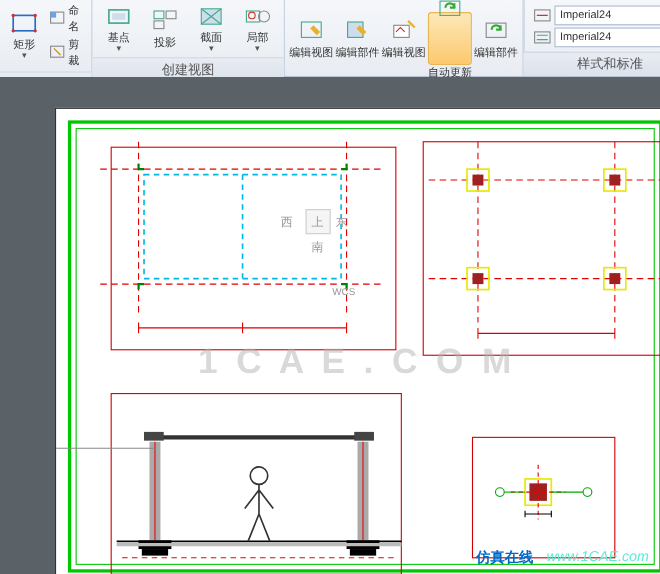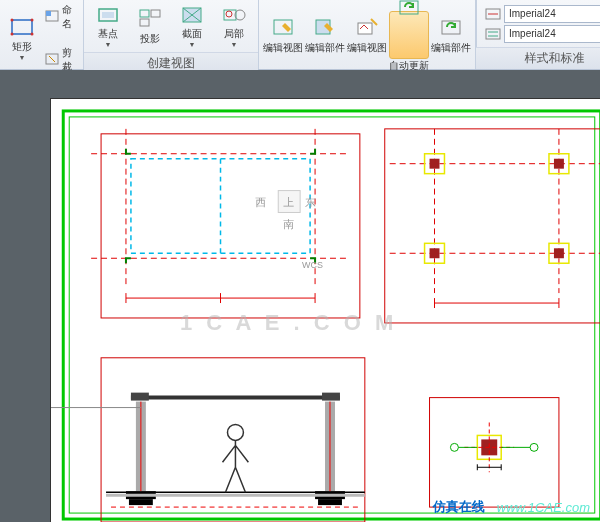--- a/index.html
+++ b/index.html
@@ -10,40 +10,40 @@
   .ribbon-group { display: flex; flex-direction: column; border-right: 1px solid #c5d0e0; height: 100%; }
   .ribbon-items { display: flex; flex: 1; align-items: center; padding: 2px 4px; gap: 2px; }
   .ribbon-label { text-align: center; font-size: 12px; color: #555; padding: 2px 0; background: linear-gradient(#e8ecf2, #dce2ec); border-top: 1px solid #d0d8e6; }
   
   .big-btn { display: flex; flex-direction: column; align-items: center; justify-content: center; padding: 2px 4px; cursor: pointer; border-radius: 3px; width: 40px; height: 48px; }
   .big-btn.active { background: linear-gradient(#fde8b8, #fcc96e); border: 1px solid #e8b752; gap: 40px; }
   .big-btn .ico { width: 28px; height: 24px; display: flex; align-items: center; justify-content: center; }
   .big-btn .lbl { font-size: 10px; color: #333; margin-top: 2px; white-space: nowrap; }
   .big-btn .arrow { font-size: 7px; color: #555; }
   
-  .small-btns { display: flex; flex-direction: column; gap: 13px; }
+  .small-btns { display: flex; flex-direction: column; gap: 1px; }
   .small-btn { display: flex; align-items: center; gap: 3px; padding: 1px 3px; cursor: pointer; border-radius: 2px; font-size: 10px; color: #333; }
   .small-btn .ico { width: 14px; height: 14px; }
   
   .combo-group { display: flex; flex-direction: column; gap: 2px; justify-content: center; padding: 2px 4px; }
   .combo-row { display: flex; align-items: center; gap: 3px; }
   .combo-row .ico { width: 16px; height: 14px; }
   .combo { background: #fff; border: 1px solid #aab8cc; height: 18px; width: 120px; display: flex; align-items: center; padding: 0 4px; font-size: 10px; color: #333; justify-content: space-between; }
   
   
   .canvas-wrap { position: relative; width: 600px; height: 452px; background: #5a6268; overflow: hidden; }
   .paper { position: absolute; left: 50px; top: 28px; width: 560px; height: 430px; background: #fff; border: 1px solid #333; }
   
   svg.drawing { position: absolute; left: 0; top: 0; width: 100%; height: 100%; }
   
-  .footer { position: absolute; bottom: 6px; right: 10px; display: flex; align-items: center; gap: 12px; font-size: 13px; }
+  .footer { position: absolute; bottom: 6px; right: 10px; display: flex; align-items: flex-start; gap: 12px; font-size: 13px; }
   .footer .tag1 { color: #0068c8; font-weight: bold; }
   .footer .tag2 { color: #5eead4; font-style: italic; }
   
-  .watermark { position: absolute; left: 180px; top: 240px; font-size: 22px; color: rgba(180,180,180,0.5); font-weight: bold; letter-spacing: 4px; pointer-events: none; white-space: nowrap; }
+  .watermark { position: absolute; left: 180px; top: 240px; font-size: 32px; color: rgba(180,180,180,0.5); font-weight: bold; letter-spacing: 4px; pointer-events: none; white-space: nowrap; }
 </style>
 </head>
 <body>
 
 <div class="ribbon">
 
   <div class="ribbon-group">
     <div class="ribbon-items">
       <div class="big-btn">
         <span class="ico">

